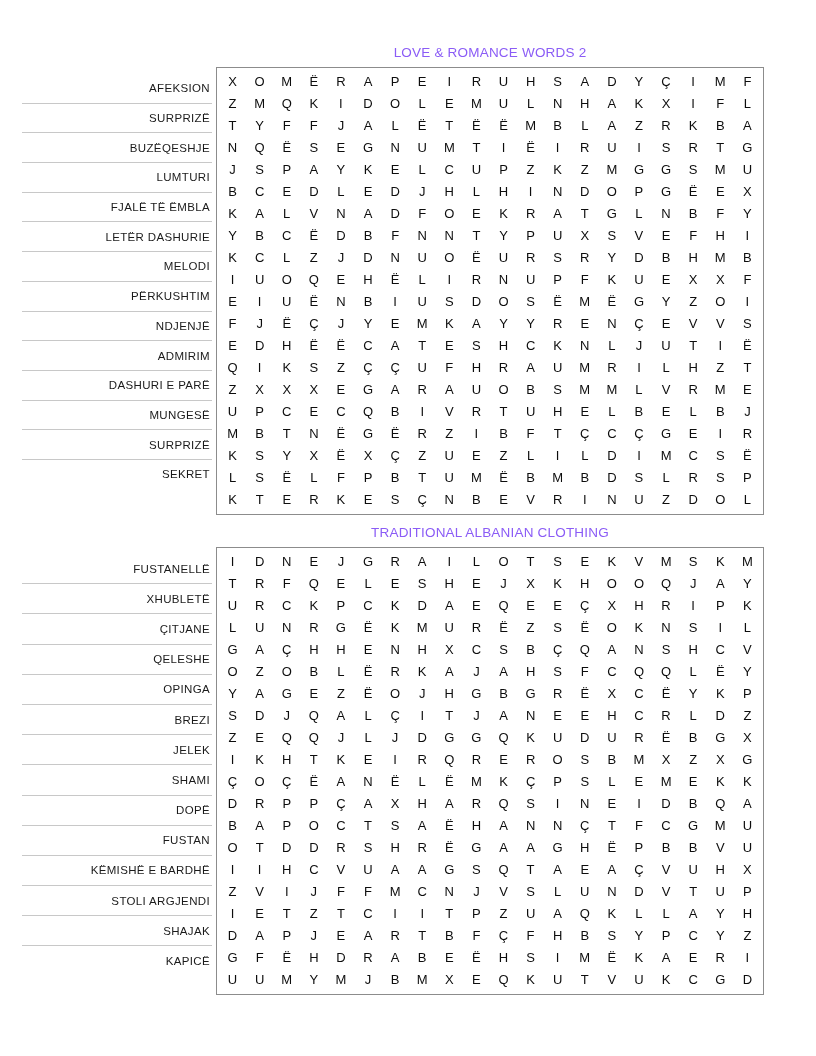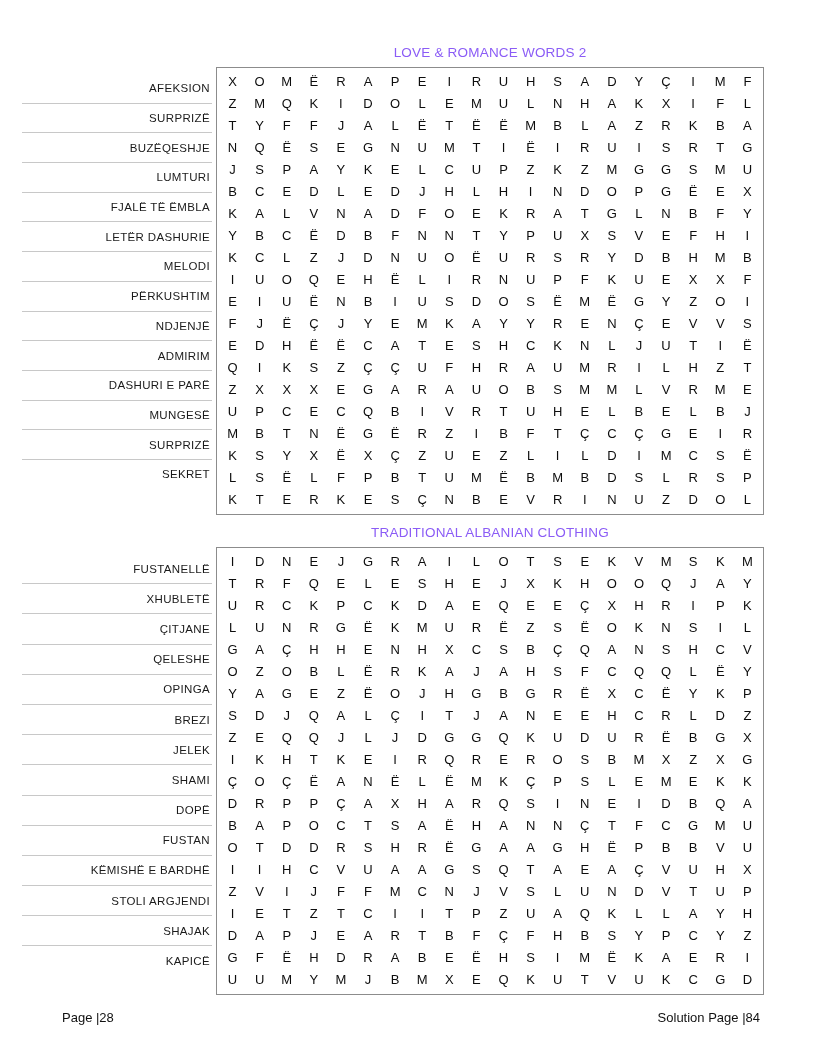--- a/index.html
+++ b/index.html
@@ -1124,20 +1124,14 @@
                 <td>C</td>
                 <td>G</td>
                 <td>D</td>
               </tr>
             </tbody>
         </table>
       </div>
     </div>
   </div>
 
-  <div class="footer">
-    <div class="footer-inner">
-      <div class="footer-left">Page |28</div>
-      <div class="footer-right">Solution Page |84</div>
-    </div>
-  </div>
 
 </div>
 
 </body></html>

